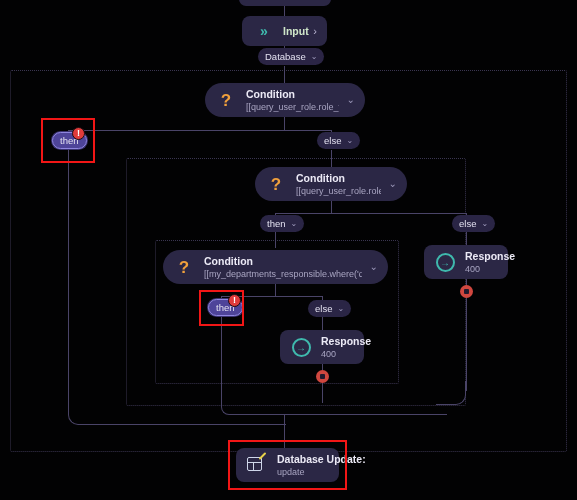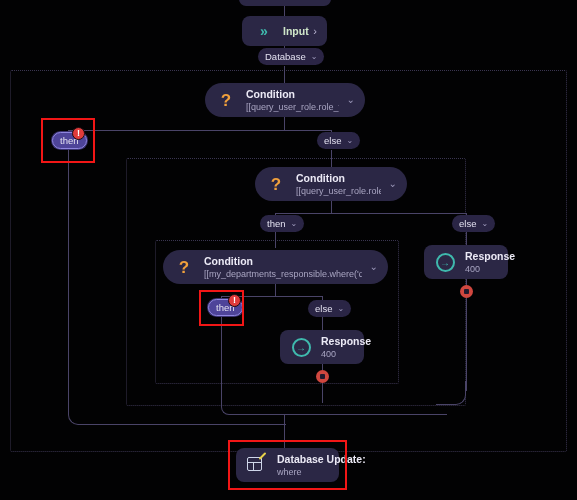--- a/index.html
+++ b/index.html
@@ -321,21 +321,21 @@
 
   <div class="node" style="left:236px; top:448px; width:103px; height:34px;">
     <span class="ico">
       <span class="dbico">
           <span class="grid"></span>
           <span class="pencil"></span>
         </span>
     </span>
     <span class="txt">
       <span class="title">Database Update:</span>
-      <span class="sub">where</span>
+      <span class="sub">update</span>
     </span>
   </div>
 
   <div class="hl" style="left:41px; top:118px; width:54px; height:45px;"></div>
   <div class="hl" style="left:199px; top:290px; width:45px; height:36px;"></div>
   <div class="hl" style="left:228px; top:440px; width:119px; height:50px;"></div>
 
 </div>
 
 </body></html>

